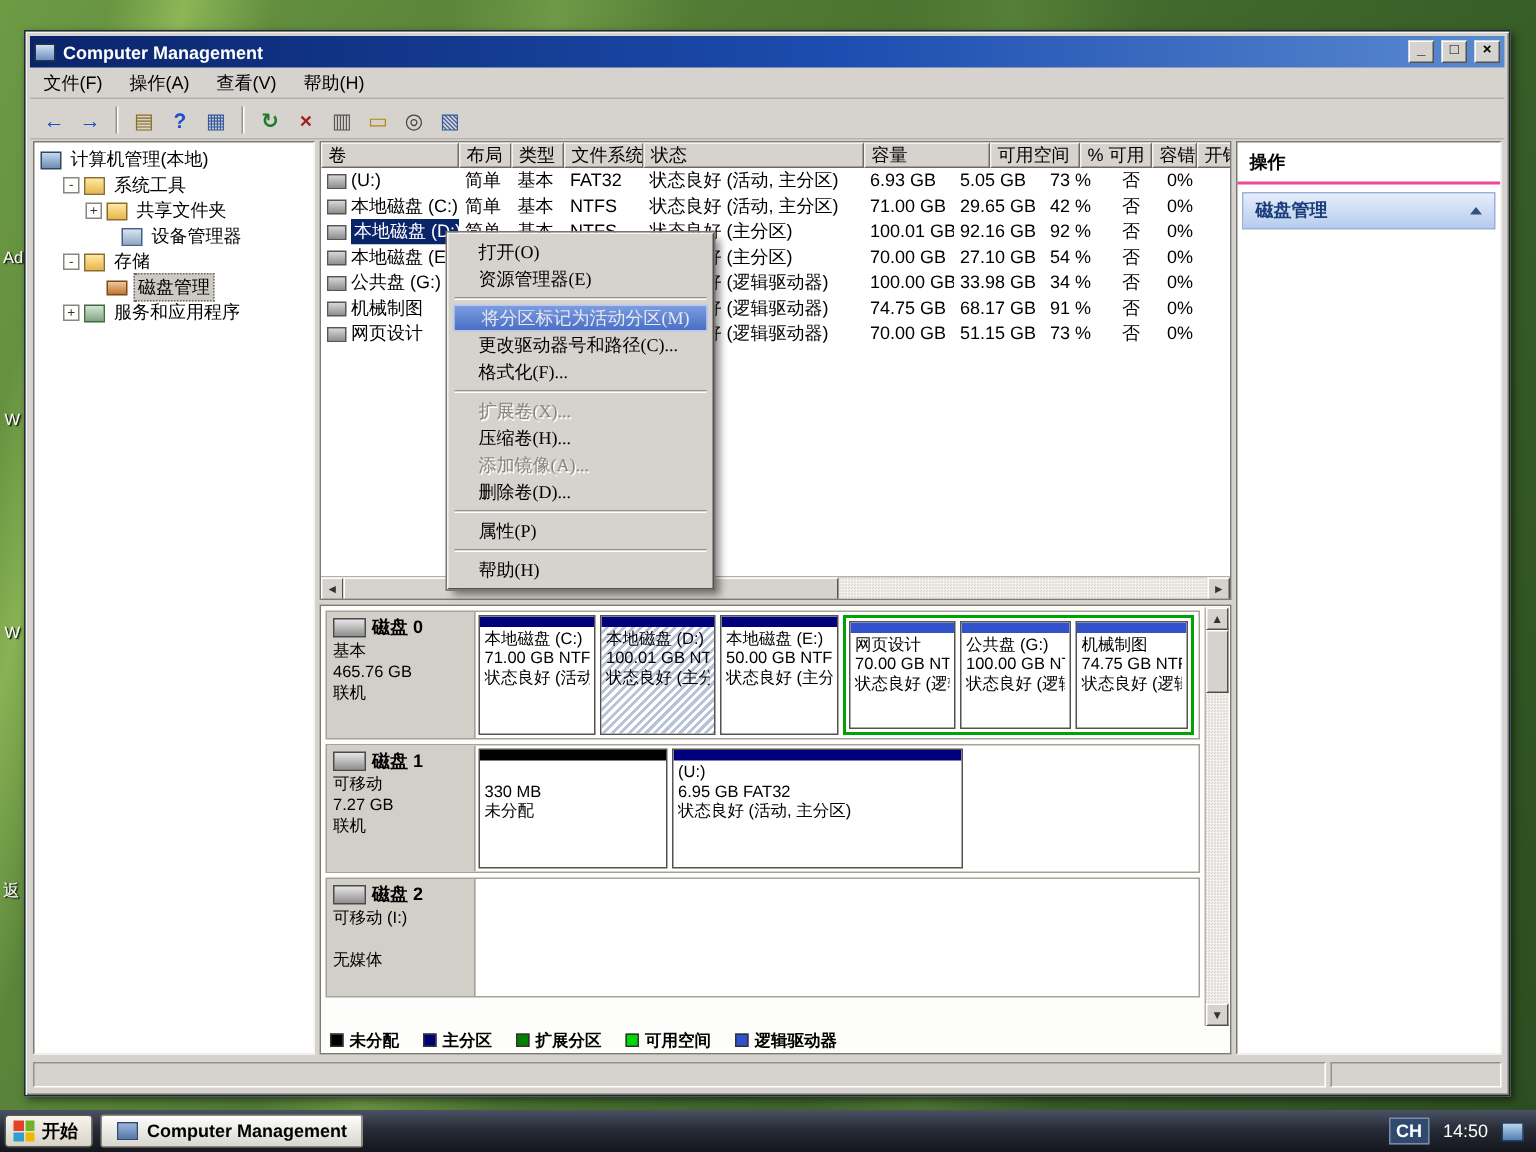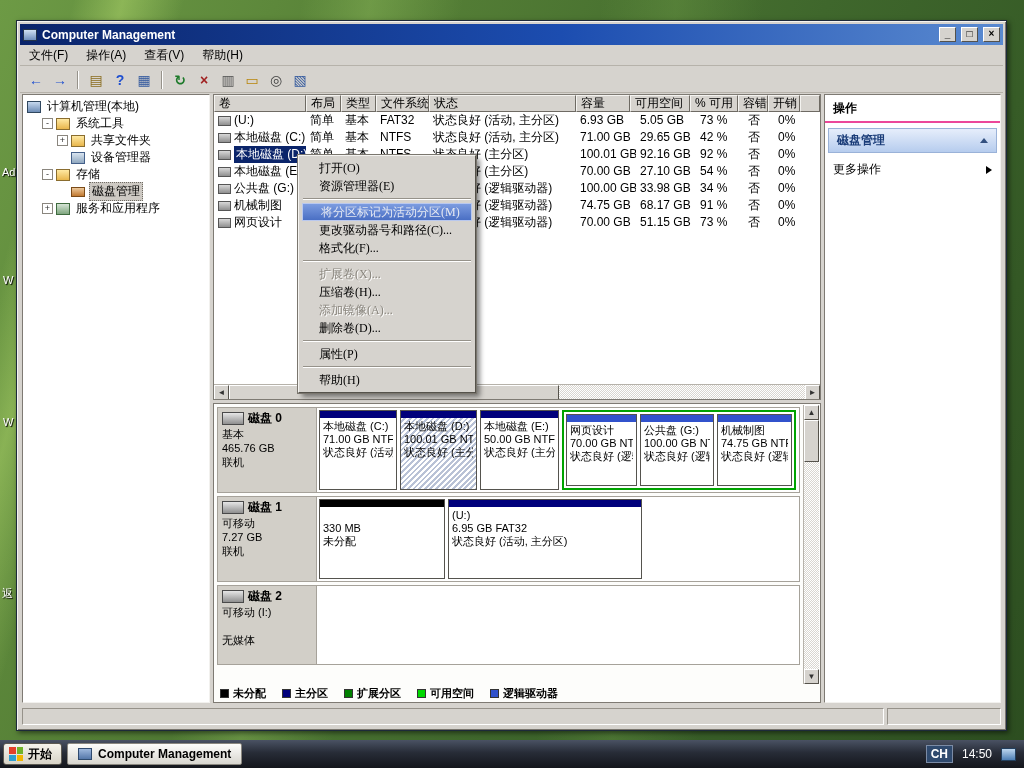--- a/index.html
+++ b/index.html
@@ -191,21 +191,21 @@
           <div class="tree-row" style="padding-left: 19px;">
             <span class="expander">-</span>
             <span class="tico folder"></span>
             <span class="tlabel">系统工具</span>
           </div>
           <div class="tree-row" style="padding-left: 34px;">
             <span class="expander">+</span>
             <span class="tico folder-shared"></span>
             <span class="tlabel">共享文件夹</span>
           </div>
-          <div class="tree-row" style="padding-left: 34px;">
+          <div class="tree-row" style="padding-left: 44px;">
             <span class="exp-spacer"></span>
             <span class="tico device"></span>
             <span class="tlabel">设备管理器</span>
           </div>
           <div class="tree-row" style="padding-left: 19px;">
             <span class="expander">-</span>
             <span class="tico folder"></span>
             <span class="tlabel">存储</span>
           </div>
           <div class="tree-row sel" style="padding-left: 34px;">
@@ -221,21 +221,21 @@
         </div>
 
       <div class="center">
         <div class="vol-section">
           <div class="vol-header">
               <div class="vh" style="width: 92px;">卷</div>
               <div class="vh" style="width: 35px;">布局</div>
               <div class="vh" style="width: 35px;">类型</div>
               <div class="vh" style="width: 53px;">文件系统</div>
               <div class="vh" style="width: 147px;">状态</div>
-              <div class="vh" style="width: 54px;">容量</div>
+              <div class="vh" style="width: 84px;">容量</div>
               <div class="vh" style="width: 60px;">可用空间</div>
               <div class="vh" style="width: 48px;">% 可用</div>
               <div class="vh" style="width: 30px;">容错</div>
               <div class="vh" style="width: 32px;">开销</div>
               <div class="vh fill"></div>
             </div>
           <div class="vol-body">
               <div class="vrow">
                 <div class="vcell vname" style="width: 92px;">
                   <span class="vol-ico"></span>
@@ -487,24 +487,20 @@
             </div>
         </div>
       </div>
 
       <div class="panel actions-panel">
         <div class="ap-title">操作</div>
         <div class="ap-section">
           <span>磁盘管理</span>
           <span class="ap-chevron"></span>
         </div>
-        <div class="ap-more">
-          <span>更多操作</span>
-          <span class="ap-arrow"></span>
-        </div>
       </div>
     </div>
 
     <div class="statusbar">
       <div class="sb-pane"></div>
       <div class="sb-pane small"></div>
     </div>
   </div>
 
   <div class="cmenu">

